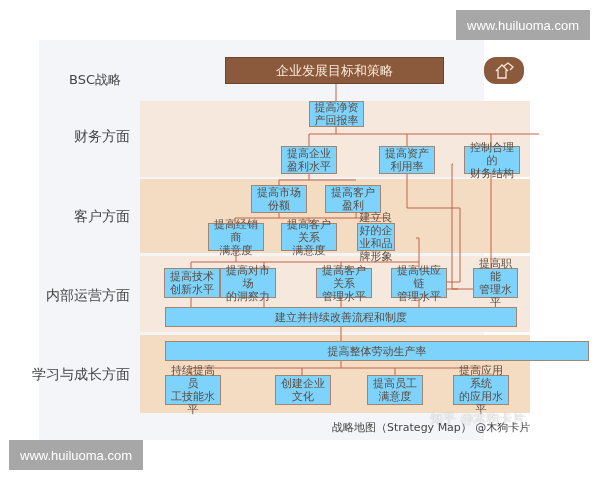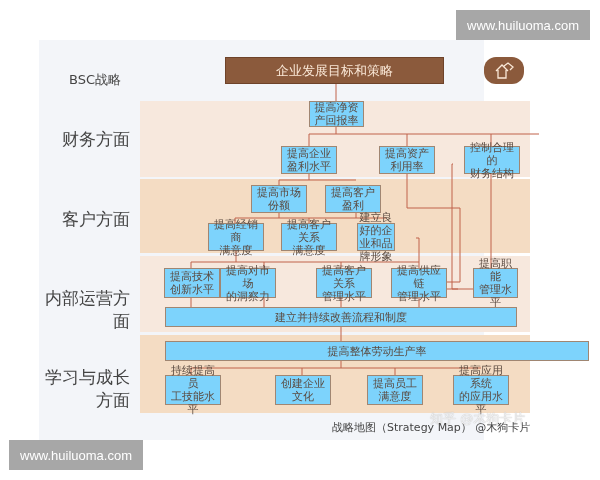--- a/index.html
+++ b/index.html
@@ -9,21 +9,21 @@
   .wm-top { left:456px; top:10px; width:134px; height:30px; }
   .wm-bottom { left:9px; top:440px; width:134px; height:30px; }
   .title { position:absolute; left:69px; top:58px; font-size:13px; color:#444;margin-top:13px; }
   .goal { position:absolute; left:225px; top:57px; width:219px; height:27px; background:#8b5a3c; color:#fbe9d8; font-size:13px; display:flex; align-items:center; justify-content:center; border:1px solid #6e432a; box-sizing:border-box; }
   .logo { position:absolute; left:484px; top:57px; width:40px; height:27px; background:#8b5a3c; border-radius:12px; display:flex; align-items:center; justify-content:center; }
   .band { position:absolute; left:140px; width:390px; }
   .b1 { top:101px; height:76px; background:#f7e8dd; }
   .b2 { top:179px; height:74px; background:#f4dcc3; }
   .b3 { top:256px; height:76px; background:#f7e8dd; }
   .b4 { top:335px; height:78px; background:#f4dcc3; }
-  .rowlabel { position:absolute; font-size:17px; color:#444; text-align:right; width:100px; left:30px; }
+  .rowlabel { position:absolute; font-size:14px; color:#444; text-align:right; width:100px; left:30px; }
   .box { position:absolute; border:1px solid #a08672; background:#7dd3fc; color:#5a4a40; font-size:11px; line-height:13px; display:flex; align-items:center; justify-content:center; text-align:center; box-sizing:border-box; white-space:pre-line; }
   svg.lines { position:absolute; left:0; top:0; }
   .caption { position:absolute; left:332px; top:420px; font-size:11px; color:#444; }
   .zh-wm { position:absolute; left:430px; top:410px; font-size:13px; color:rgba(255,255,255,0.85); text-shadow:0 0 1px #999; }
 </style>
 </head>
 <body>
 
 <div class="panel"></div>
 <div class="wm wm-top">www.huiluoma.com</div>

